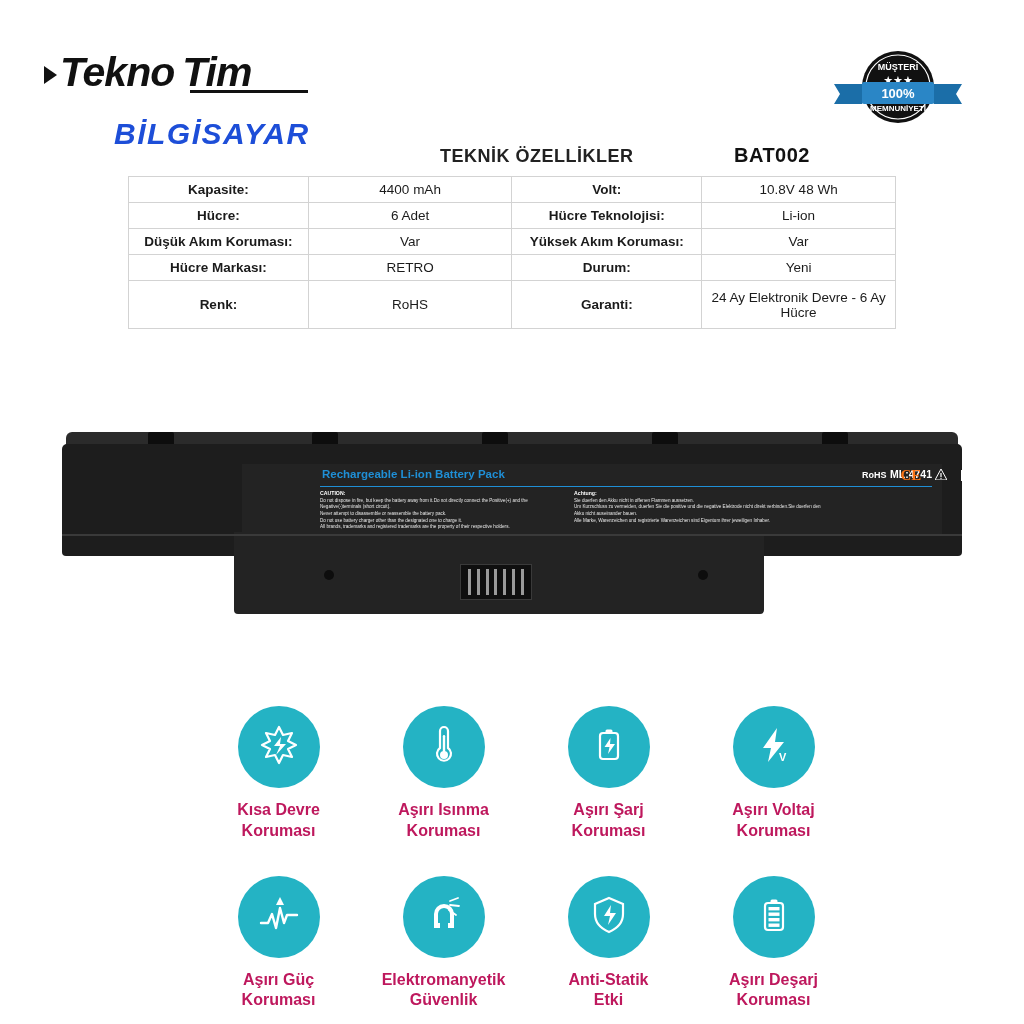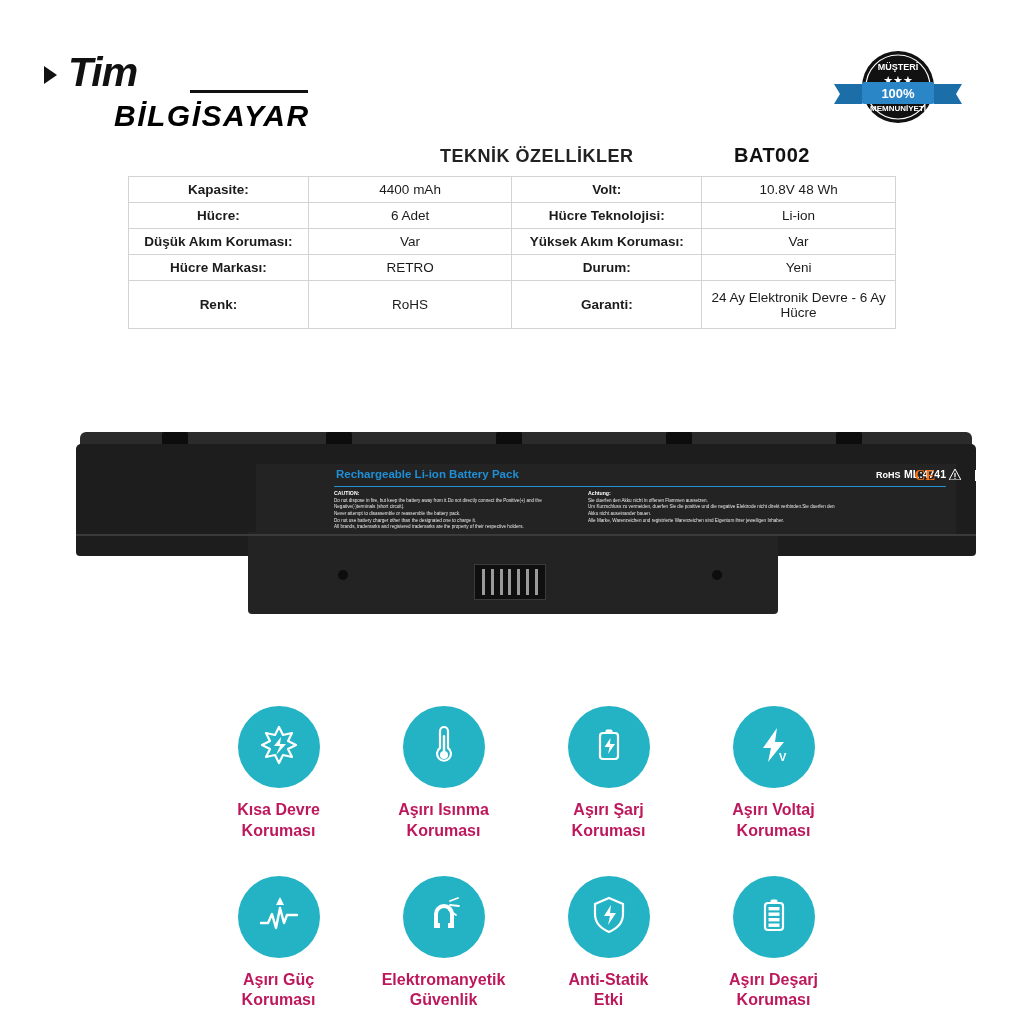--- a/index.html
+++ b/index.html
@@ -29,21 +29,21 @@
   .logo-tim {
     font-size: 41px; font-weight: bold; font-style: italic;
     letter-spacing: -1px; color: #111; line-height: 1; margin-left: 8px;
   }
   .logo-tim-underline {
     height: 3px; background: #111; width: 118px;
     margin-left: 146px; margin-top: -3px;
   }
   .logo-row2 {
     font-size: 30px; font-weight: bold; font-style: italic;
-    letter-spacing: 1.5px; color: #000000; margin-top: 6px; margin-left: 70px;
+    letter-spacing: 1.5px; color: #1d4ed8; margin-top: 24px; margin-left: 70px;
   }
 
   
   .badge { position: absolute; right: 56px; top: 40px; width: 140px; height: 100px; }
 
   
   .spec-title {
     position: absolute; left: 440px; top: 146px;
     font-size: 18px; font-weight: bold; color: #222; letter-spacing: .5px;
   }
@@ -62,21 +62,21 @@
     border: 1px solid #d3d3d3;
     height: 26px; padding: 4px 6px; text-align: center; vertical-align: middle;
   }
   table.spec td.lbl { font-weight: bold; width: 180px; }
   table.spec td.val { width: 204px; font-weight: normal; }
   table.spec td.lbl2 { font-weight: bold; width: 190px; }
   table.spec td.val2 { width: 194px; font-weight: normal; }
   table.spec tr.tall td { height: 48px; }
 
   
-  .battery-wrap { position: absolute; left: 76px; top: 424px; width: 900px; height: 200px; }
+  .battery-wrap { position: absolute; left: 62px; top: 424px; width: 900px; height: 200px; }
   .bat-body {
     position: absolute; left: 0; top: 20px; width: 900px; height: 90px;
     background: #1d1d1d; border-radius: 5px 5px 2px 2px;
   }
   .bat-top {
     position: absolute; left: 4px; top: 8px; width: 892px; height: 16px;
     background: #2b2b2b; border-radius: 6px 6px 0 0;
   }
   .bat-notch {
     position: absolute; top: 8px; width: 26px; height: 16px; background: #0d0d0d; border-radius: 2px;
@@ -148,20 +148,21 @@
   }
 </style>
 </head>
 <body>
 
 <div class="page">
 
   <div class="logo">
     <div class="logo-row1">
       <div class="logo-arrow"></div>
+      <div class="logo-tekno">Tekno</div>
       <div class="logo-tim">Tim</div>
     </div>
     <div class="logo-tim-underline"></div>
     <div class="logo-row2">BİLGİSAYAR</div>
   </div>
 
   <div class="badge">
     <svg width="140" height="100" viewBox="0 0 140 100">
       <g>
         <circle cx="70" cy="47" r="36" fill="#111"></circle>

